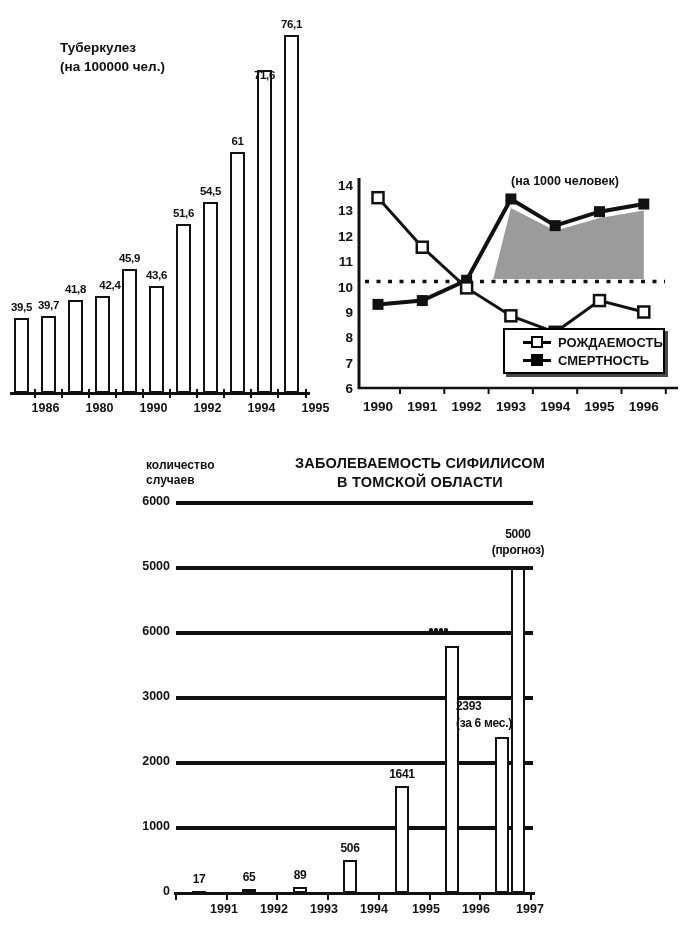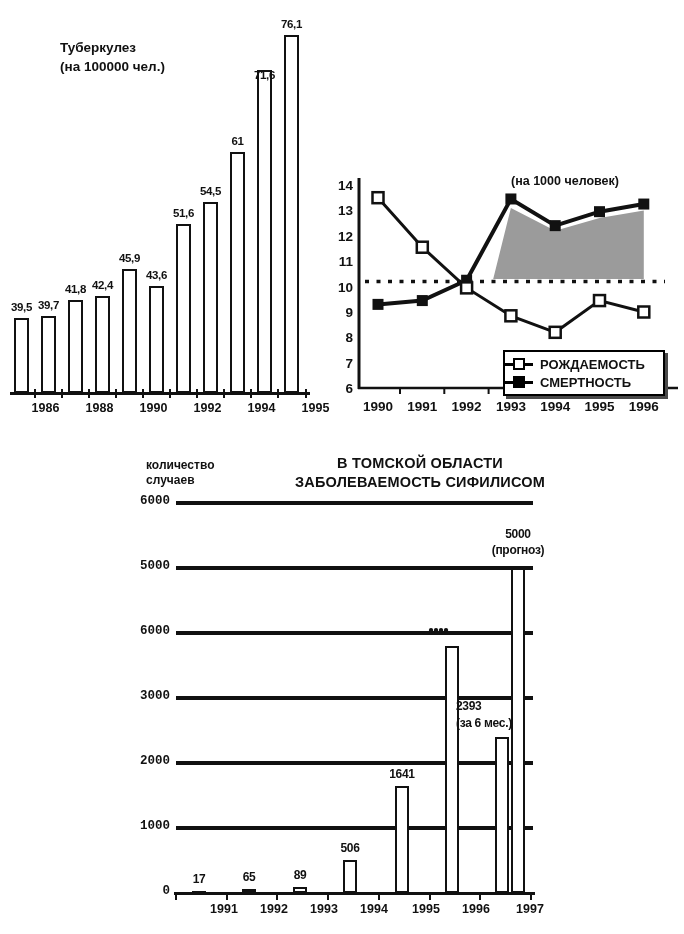--- a/index.html
+++ b/index.html
@@ -4,37 +4,37 @@
 <style>
   html,body{margin:0;padding:0;background:#fff;}
   .page{position:relative;width:684px;height:934px;background:#ffffff;
         font-family:"Liberation Sans",sans-serif;color:#111;overflow:hidden;}
 
   
   .bar{position:absolute;background:#fff;border:2px solid #111;box-sizing:border-box;}
   .vlab{position:absolute;font-weight:bold;font-size:11.5px;text-align:center;
         letter-spacing:-0.3px;white-space:nowrap;}
   .xlab{position:absolute;font-weight:bold;font-size:12.5px;text-align:center;white-space:nowrap;margin-left:24px;}
-  .ylab{position:absolute;font-weight:bold;font-size:12.5px;text-align:right;font-family:Liberation Mono, monospace;}
+  .ylab{position:absolute;font-weight:bold;font-size:12.5px;text-align:right;}
   .tick{position:absolute;width:2px;background:#111;}
   .grid{position:absolute;background:#111;}
   .dots{position:absolute;font-size:10px;font-weight:bold;letter-spacing:-1px;}
 
   
   #chart-tb{position:absolute;left:8px;top:18px;width:305px;height:408px;}
   .tb-title{position:absolute;left:52px;top:20px;font-size:13.5px;font-weight:bold;line-height:19px;}
   #tb-plot{position:absolute;left:0;top:0;width:100%;height:100%;}
   #tb-baseline{left:2px;top:374px;width:300px;height:3px;}
 
   
   #chart-demo{position:absolute;left:333px;top:168px;width:351px;height:258px;}
   #demo-note{position:absolute;left:178px;top:6px;font-size:12.5px;font-weight:bold;white-space:nowrap;}
   #demo-svg{position:absolute;left:0;top:0;font-family:"Liberation Sans",sans-serif;}
-  #demo-legend{position:absolute;left:170px;top:182px;width:162px;background:#fff;
-               border:2px solid #000;box-shadow:3px 3px 0 #4a4a4a;padding:3px 0;box-sizing:border-box;}
+  #demo-legend{position:absolute;left:170px;top:160px;width:162px;background:#fff;
+               border:2px solid #000;box-shadow:3px 3px 0 #4a4a4a;padding:3px 18px;box-sizing:border-box;}
   .lg-row{display:flex;align-items:center;gap:7px;height:18px;}
   .lg-line{position:relative;width:28px;height:3px;background:#000;flex:0 0 28px;}
   .lg-sq{position:absolute;left:8px;top:-4.5px;width:8px;height:8px;border:2px solid #000;background:#fff;}
   .lg-sq.filled{background:#000;}
   .lg-label{font-size:13px;font-weight:bold;white-space:nowrap;}
 
   
   #chart-syph{position:absolute;left:130px;top:452px;width:548px;height:482px;}
   .sy-ylabel{position:absolute;left:16px;top:6px;font-size:12px;font-weight:bold;line-height:15px;}
   .sy-title{position:absolute;left:110px;top:2px;width:360px;text-align:center;
@@ -55,21 +55,21 @@
     </div>
     <div id="tb-plot">
       <div id="tb-baseline" class="grid"></div>
     <div class="bar" style="left: 6px; top: 300px; width: 15px; height: 75px;"></div>
         <div class="vlab" style="left: -4.5px; top: 283px; width: 36px;">39,5</div>
         <div class="bar" style="left: 33px; top: 298px; width: 15px; height: 77px;"></div>
         <div class="vlab" style="left: 22.5px; top: 281px; width: 36px;">39,7</div>
         <div class="bar" style="left: 60px; top: 282px; width: 15px; height: 93px;"></div>
         <div class="vlab" style="left: 49.5px; top: 265px; width: 36px;">41,8</div>
         <div class="bar" style="left: 87px; top: 278px; width: 15px; height: 97px;"></div>
-        <div class="vlab" style="left: 76.5px; top: 261px; width: 36px;">42,4</div>
+        <div class="vlab" style="left: 76.5px; top: 261px; width: 36px; text-align: right;">42,4</div>
         <div class="bar" style="left: 114px; top: 251px; width: 15px; height: 124px;"></div>
         <div class="vlab" style="left: 103.5px; top: 234px; width: 36px;">45,9</div>
         <div class="bar" style="left: 141px; top: 268px; width: 15px; height: 107px;"></div>
         <div class="vlab" style="left: 130.5px; top: 251px; width: 36px;">43,6</div>
         <div class="bar" style="left: 168px; top: 206px; width: 15px; height: 169px;"></div>
         <div class="vlab" style="left: 157.5px; top: 189px; width: 36px;">51,6</div>
         <div class="bar" style="left: 195px; top: 184px; width: 15px; height: 191px;"></div>
         <div class="vlab" style="left: 184.5px; top: 167px; width: 36px;">54,5</div>
         <div class="bar" style="left: 222px; top: 134px; width: 15px; height: 241px;"></div>
         <div class="vlab" style="left: 211.5px; top: 117px; width: 36px;">61</div>
@@ -82,21 +82,21 @@
         <div class="tick" style="left: 80px; top: 371px; height: 9px;"></div>
         <div class="tick" style="left: 107px; top: 371px; height: 9px;"></div>
         <div class="tick" style="left: 134px; top: 371px; height: 9px;"></div>
         <div class="tick" style="left: 161px; top: 371px; height: 9px;"></div>
         <div class="tick" style="left: 188px; top: 371px; height: 9px;"></div>
         <div class="tick" style="left: 215px; top: 371px; height: 9px;"></div>
         <div class="tick" style="left: 242px; top: 371px; height: 9px;"></div>
         <div class="tick" style="left: 269px; top: 371px; height: 9px;"></div>
         <div class="tick" style="left: 297px; top: 371px; height: 9px;"></div>
         <div class="xlab" style="left: -6.5px; top: 383px; width: 40px;">1986</div>
-        <div class="xlab" style="left: 47.5px; top: 383px; width: 40px;">1988</div>
+        <div class="xlab" style="left: 47.5px; top: 383px; width: 40px;">1980</div>
         <div class="xlab" style="left: 101.5px; top: 383px; width: 40px;">1990</div>
         <div class="xlab" style="left: 155.5px; top: 383px; width: 40px;">1992</div>
         <div class="xlab" style="left: 209.5px; top: 383px; width: 40px;">1994</div>
         <div class="xlab" style="left: 263.5px; top: 383px; width: 40px;">1995</div>
       </div>
   </div>
 
   <div id="chart-demo">
     <svg id="demo-svg" width="351" height="258">
         <polygon points="160.2,111.0 177.9,39.9 222.2,62.7 266.5,50.0 310.8,42.4 310.8,111.0" fill="#9b9b9b"></polygon>
@@ -159,22 +159,22 @@
       </div>
     </div>
   </div>
 
   <div id="chart-syph">
     <div class="sy-ylabel">
       <div>количество</div>
       <div>случаев</div>
     </div>
     <div class="sy-title">
+      <div>ЗАБОЛЕВАЕМОСТЬ СИФИЛИСОМ</div>
       <div>В ТОМСКОЙ ОБЛАСТИ</div>
-      <div>ЗАБОЛЕВАЕМОСТЬ СИФИЛИСОМ</div>
     </div>
     <div id="sy-plot">
         <div class="grid" style="left: 46px; top: 49px; width: 357px; height: 4px;"></div>
         <div class="ylab" style="left: 0px; top: 42px; width: 40px;">6000</div>
         <div class="grid" style="left: 46px; top: 114px; width: 357px; height: 4px;"></div>
         <div class="ylab" style="left: 0px; top: 107px; width: 40px;">5000</div>
         <div class="grid" style="left: 46px; top: 179px; width: 357px; height: 4px;"></div>
         <div class="ylab" style="left: 0px; top: 172px; width: 40px;">6000</div>
         <div class="grid" style="left: 46px; top: 244px; width: 357px; height: 4px;"></div>
         <div class="ylab" style="left: 0px; top: 237px; width: 40px;">3000</div>

